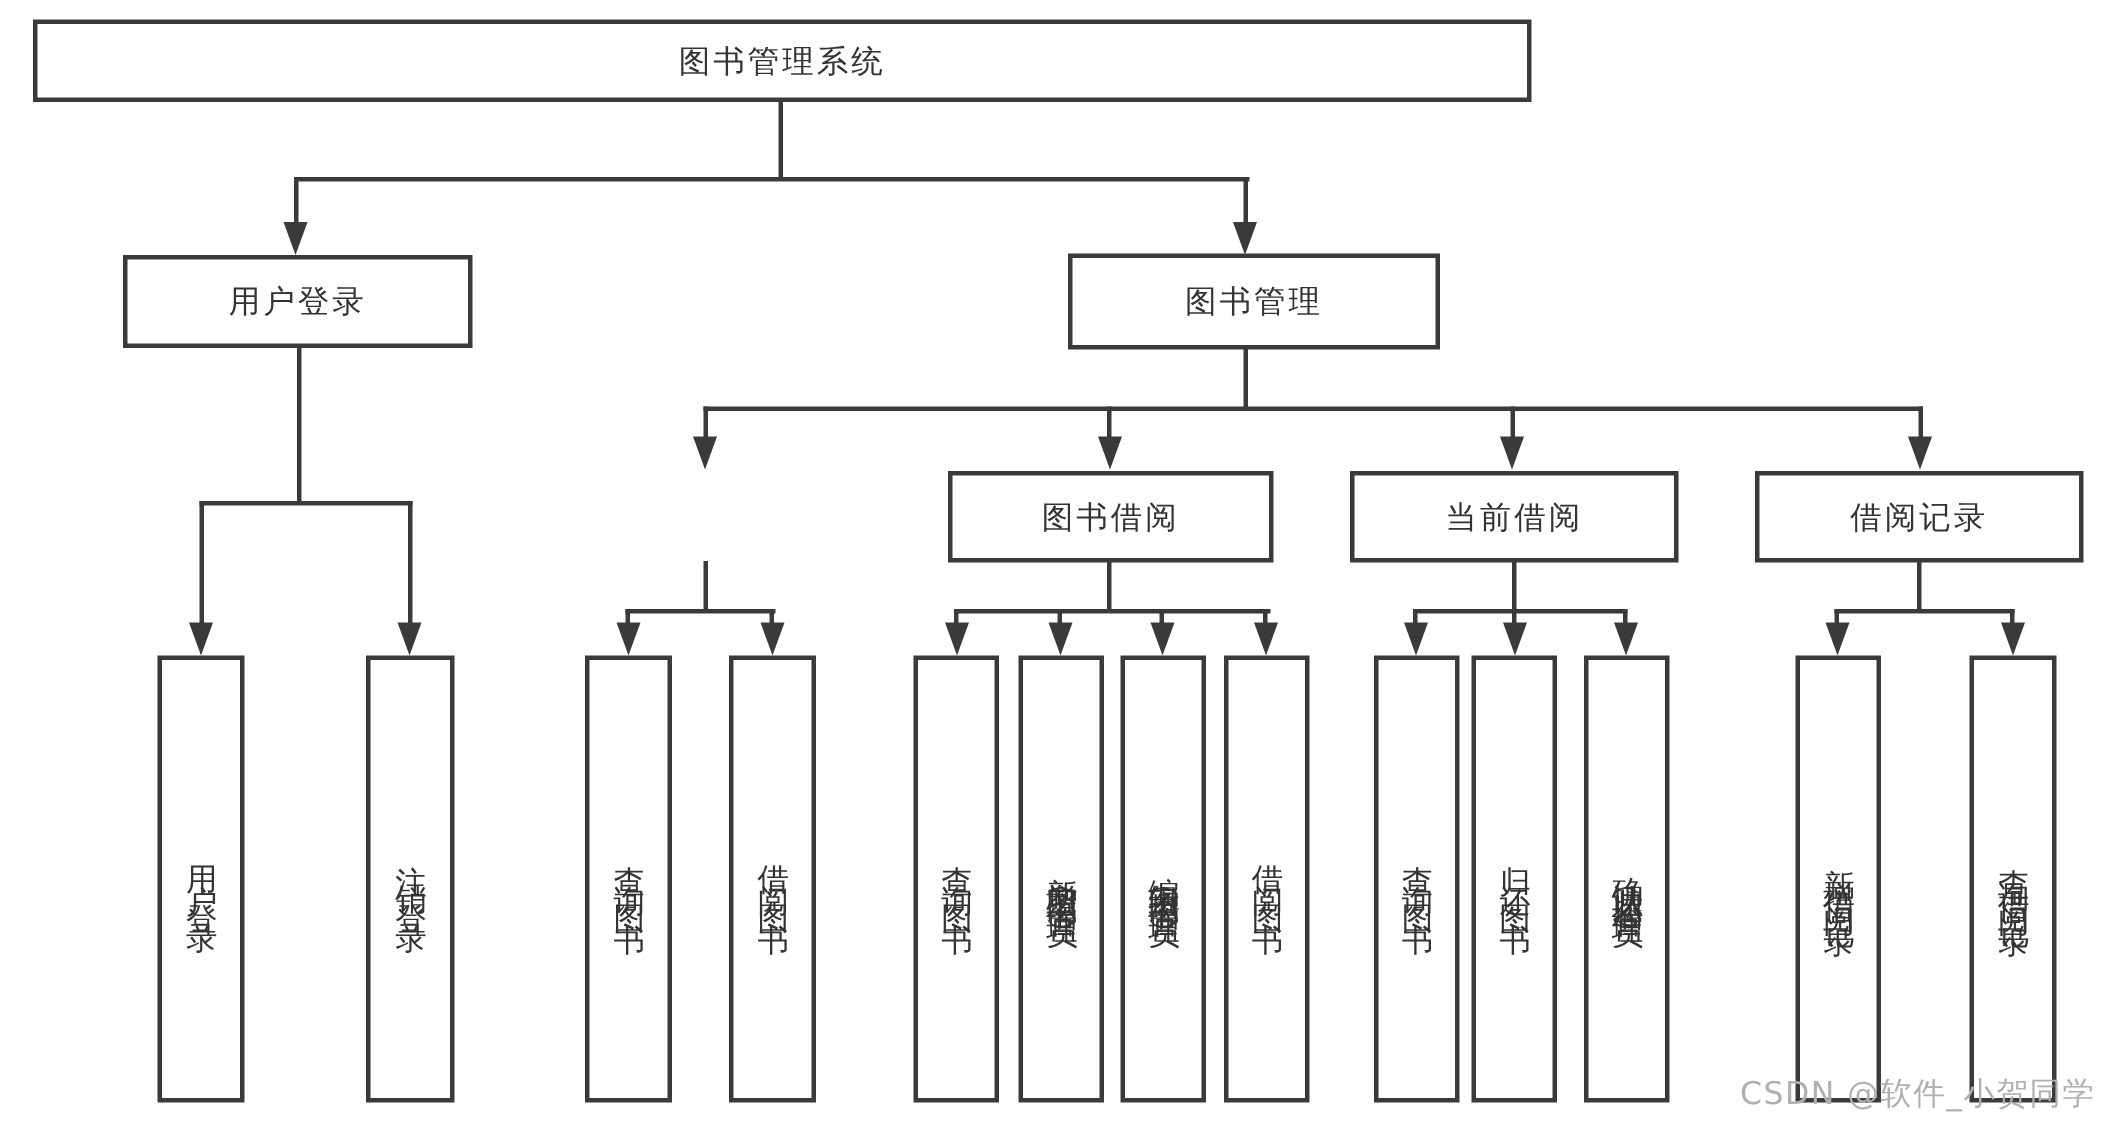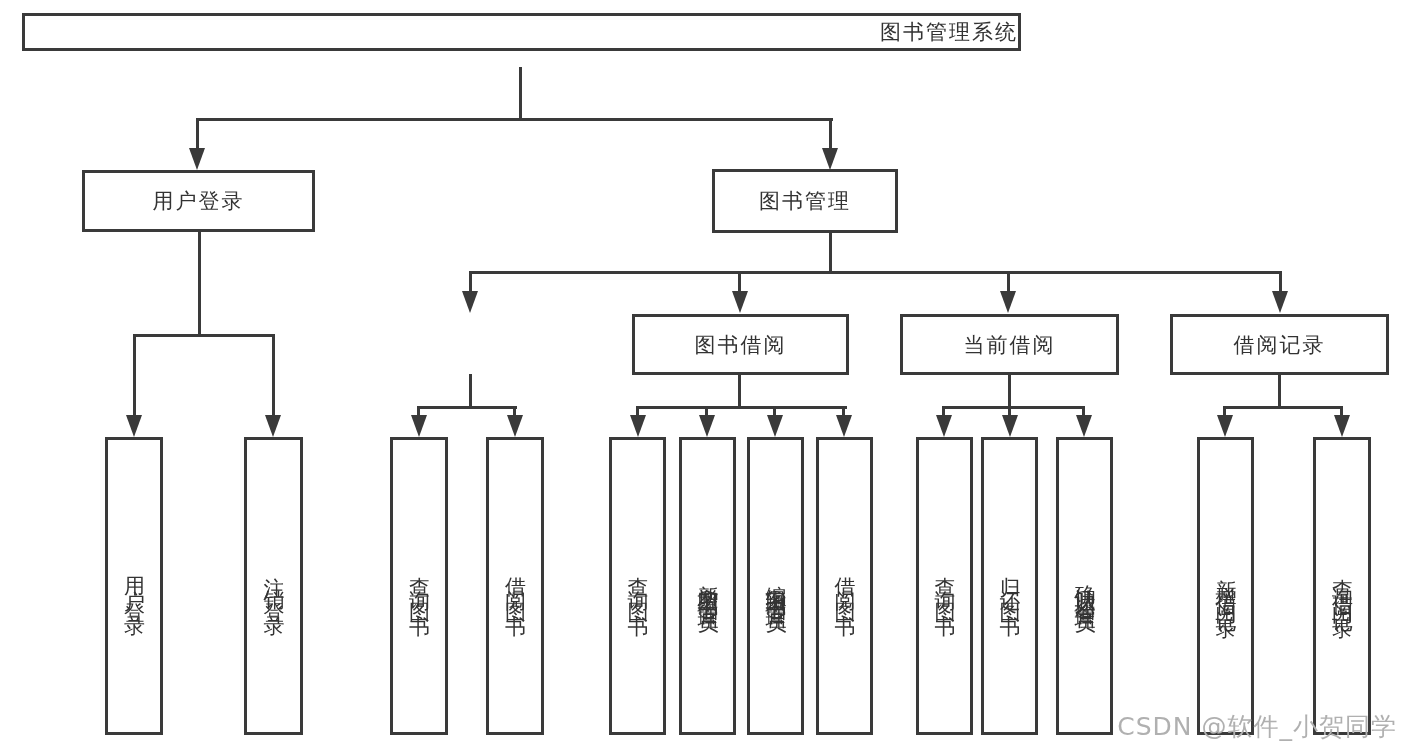--- a/index.html
+++ b/index.html
@@ -41,44 +41,44 @@
   .h{position:absolute;height:3px;background:var(--line);}
   .arrow{
     position:absolute;width:0;height:0;
     border-left:8px solid transparent;
     border-right:8px solid transparent;
     border-top:22px solid var(--line);
   }
   .watermark{
     position:absolute;
     right:8px;bottom:4px;
-    font-size:25px;color:var(--wm);
+    font-size:21px;color:var(--wm);
     letter-spacing:1px;white-space:nowrap;margin-left:24px;
   }
 </style>
 </head>
 <body>
 
 <div class="canvas">
 
-  <div class="box" style="left:22px;top:13px;width:999px;height:38px;justify-content:flex-end;">
+  <div class="box" style="left:22px;top:13px;width:999px;height:55px;">
     <span class="hlabel">图书管理系统</span>
   </div>
 
   <div class="v" style="left:519px;top:67px;height:53px;"></div>
   <div class="h" style="left:196px;top:118px;width:637px;"></div>
   <div class="v" style="left:196px;top:118px;height:33px;"></div>
   <div class="v" style="left:829px;top:118px;height:33px;"></div>
   <div class="arrow" style="left:189px;top:148px;"></div>
   <div class="arrow" style="left:822px;top:148px;"></div>
 
   <div class="box" style="left:82px;top:170px;width:233px;height:62px;">
     <span class="hlabel">用户登录</span>
   </div>
-  <div class="box" style="left:712px;top:169px;width:186px;height:64px;text-align:right;">
+  <div class="box" style="left:712px;top:169px;width:248px;height:64px;text-align:right;">
     <span class="hlabel">图书管理</span>
   </div>
 
   <div class="v" style="left:198px;top:231px;height:105px;"></div>
   <div class="h" style="left:133px;top:334px;width:142px;"></div>
   <div class="v" style="left:133px;top:334px;height:84px;"></div>
   <div class="v" style="left:272px;top:334px;height:84px;"></div>
   <div class="arrow" style="left:126px;top:415px;"></div>
   <div class="arrow" style="left:265px;top:415px;"></div>
 

